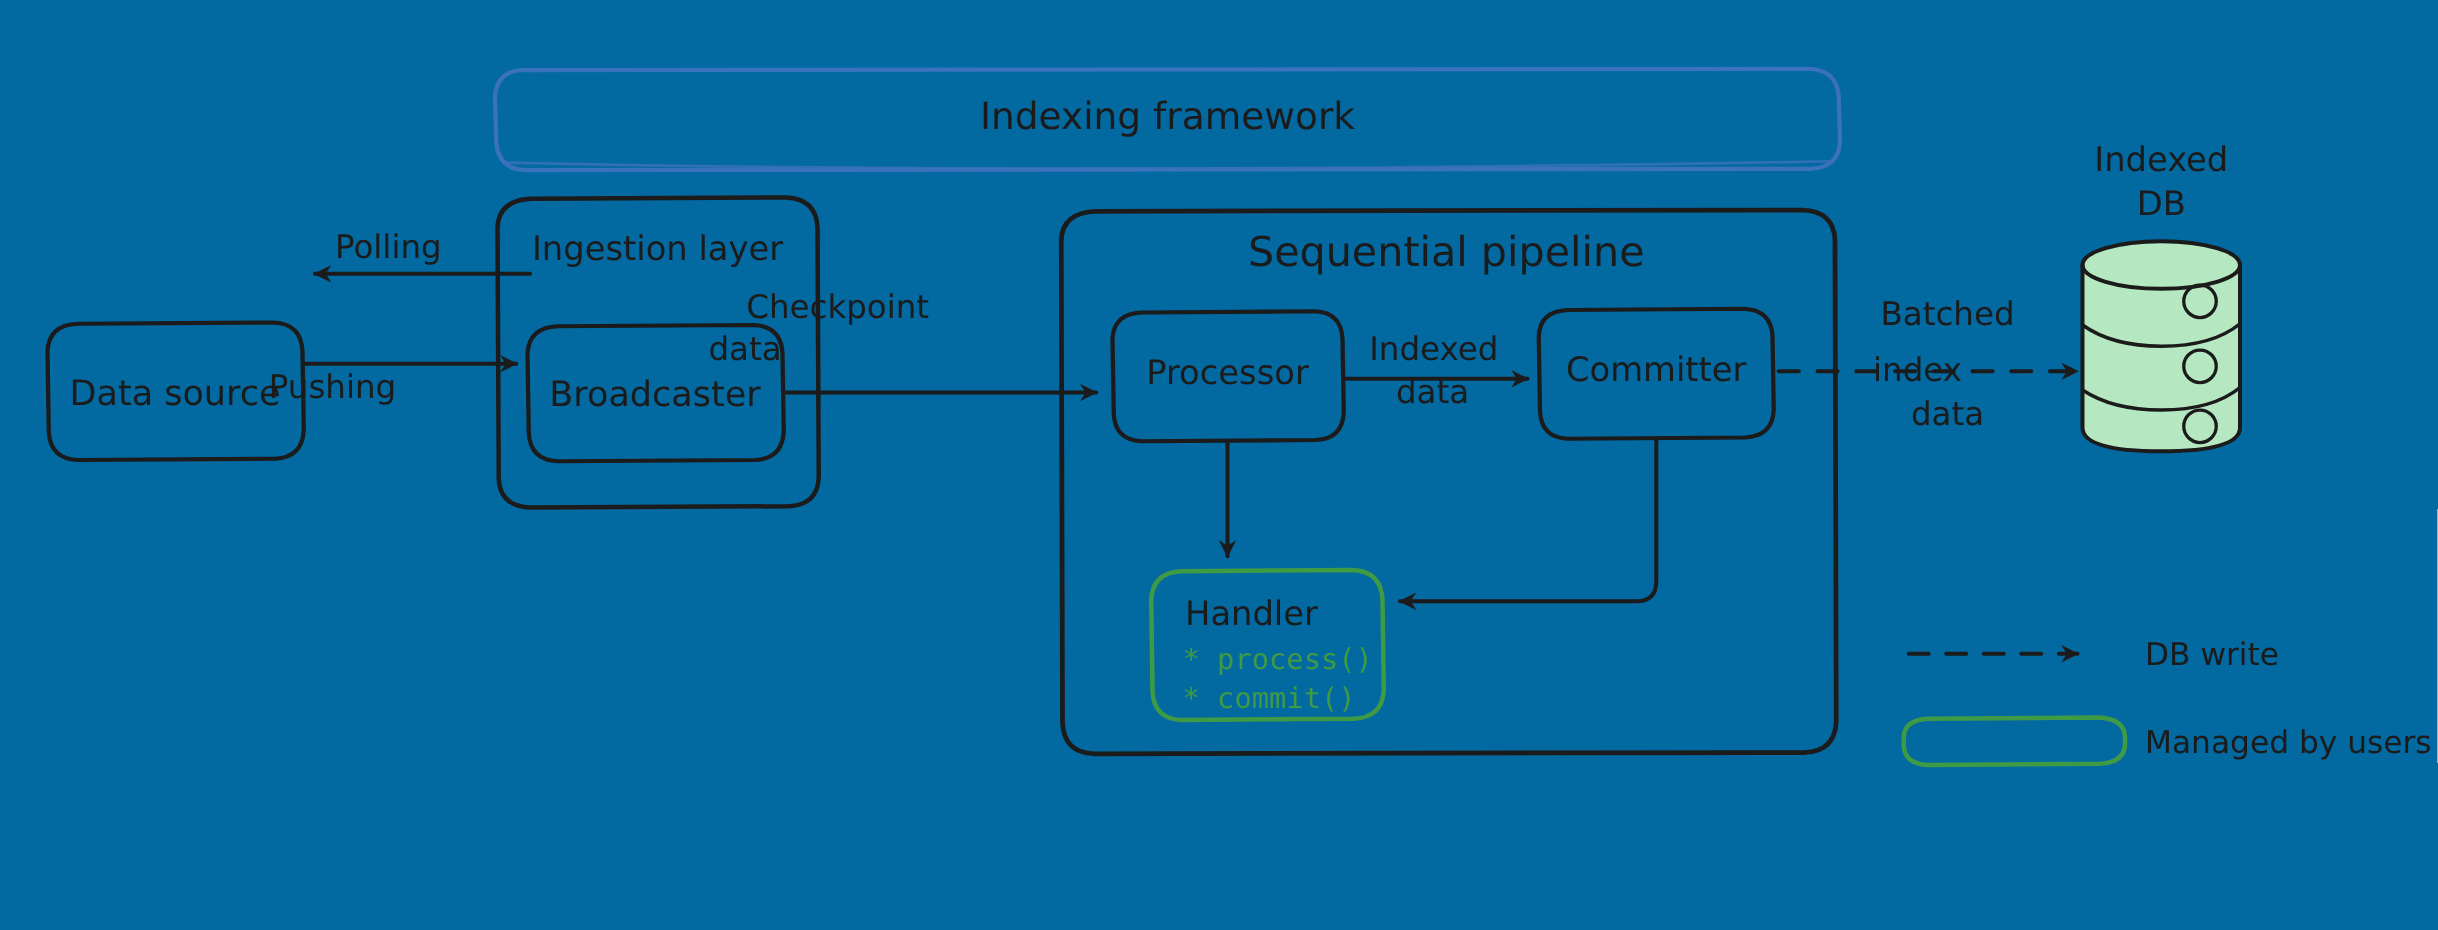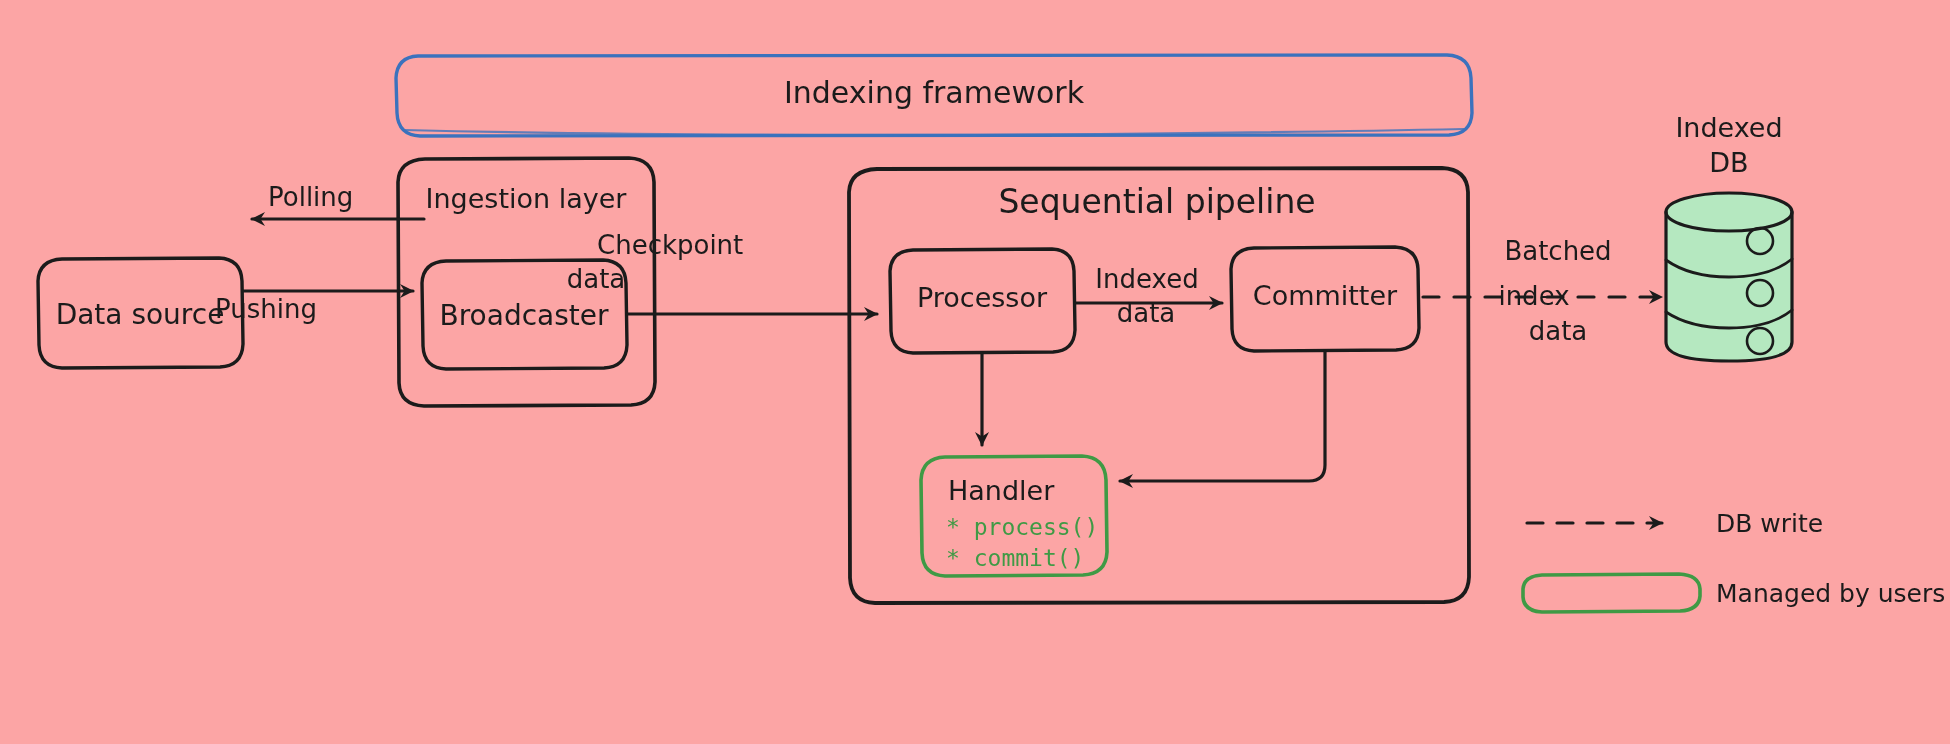--- a/index.html
+++ b/index.html
@@ -11,21 +11,21 @@
   body {
     width: 1950px;
     height: 744px;
     overflow: hidden;
     font-family: "DejaVu Sans", sans-serif;
   }
   #diagram-root {
     position: relative;
     width: 1950px;
     height: 744px;
-    background: #fca5a5;
+    background: #0369a1;
   }
   svg#diagram-svg {
     display: block;
     width: 1950px;
     height: 744px;
   }
   .hand-text {
     font-family: "DejaVu Sans", sans-serif;
     font-weight: 400;
     fill: #1b1b1b;

